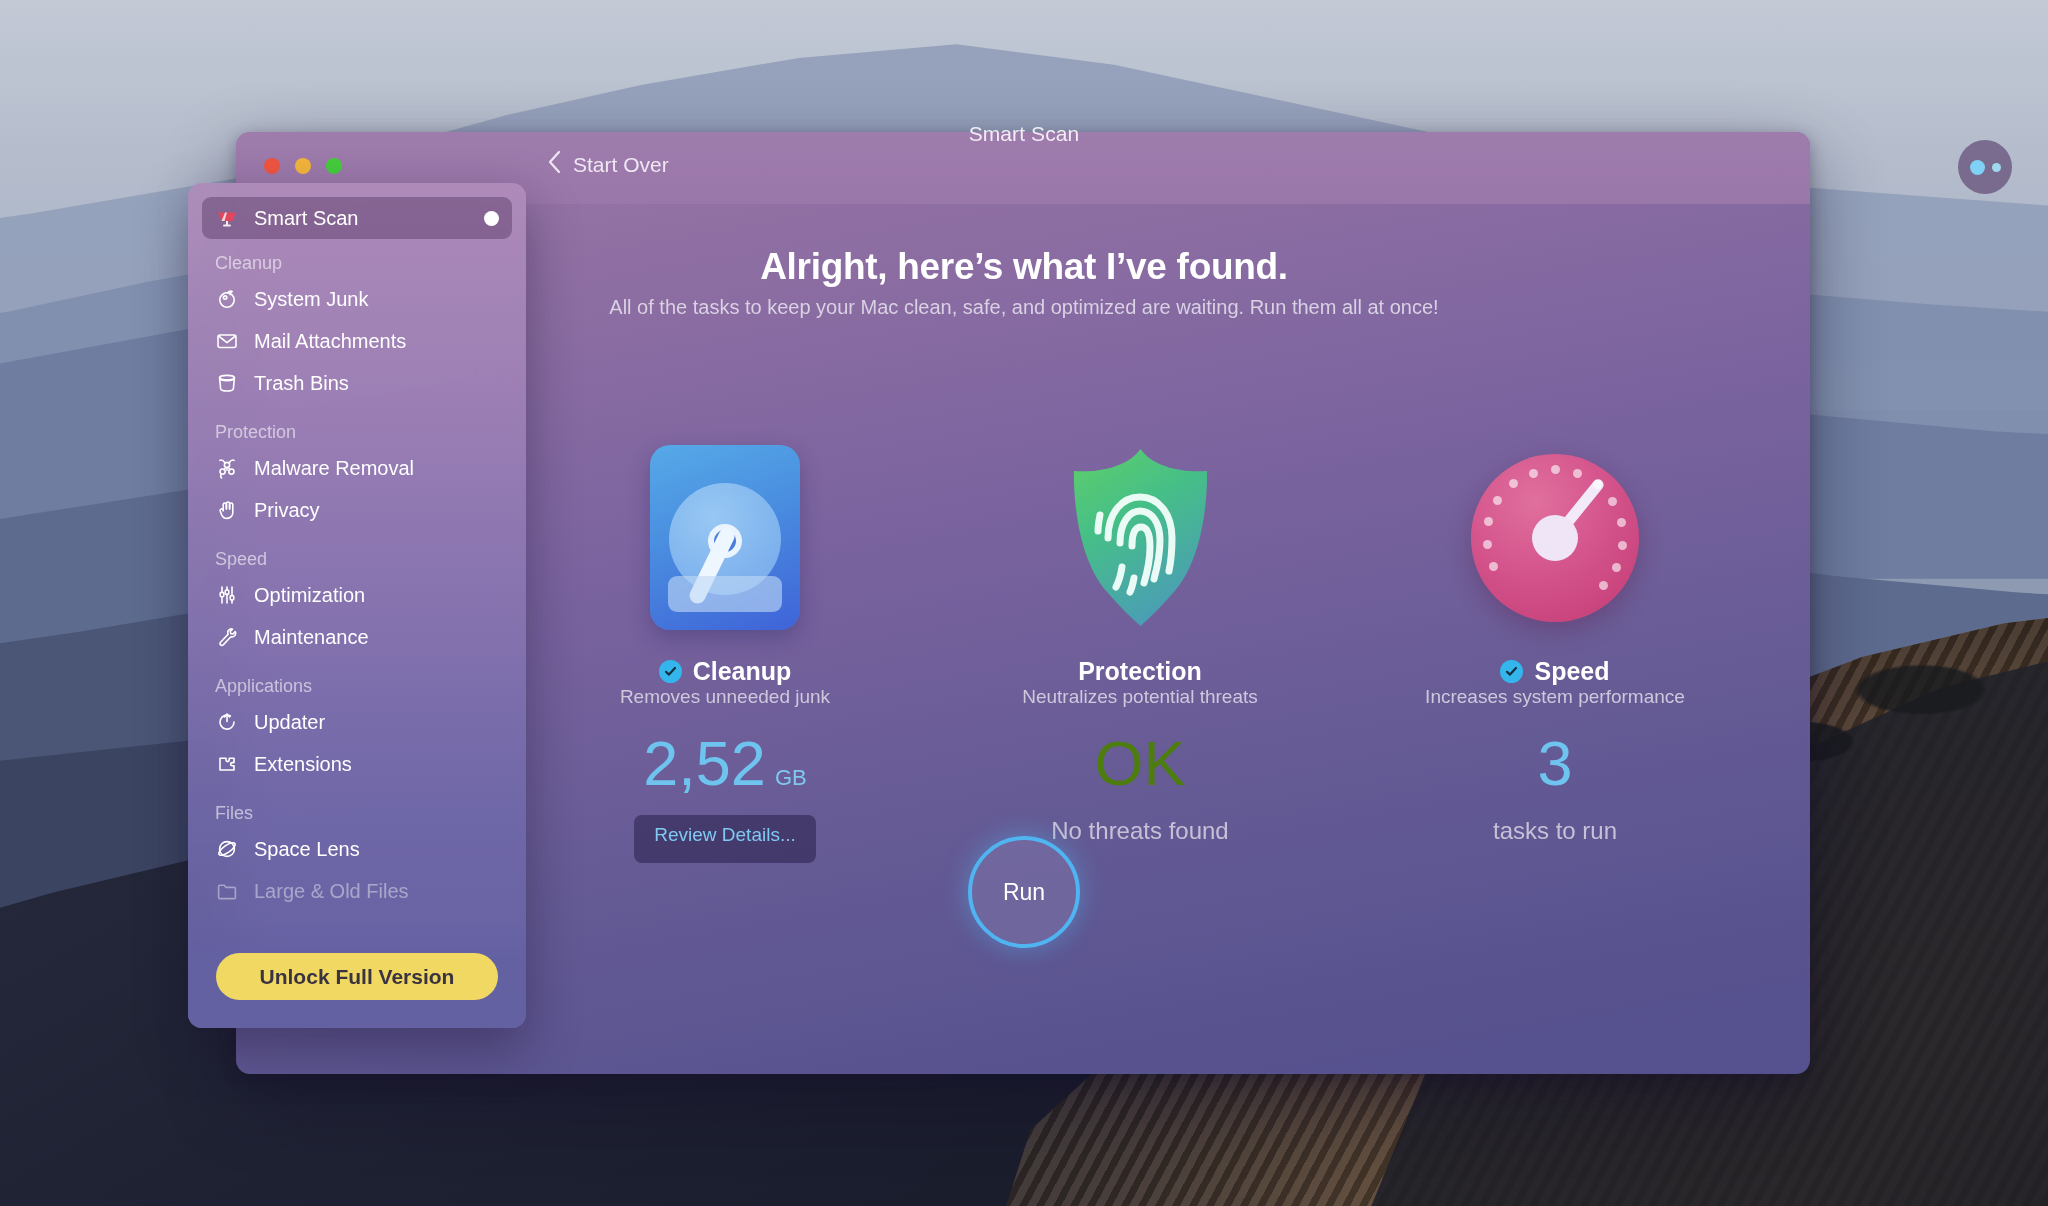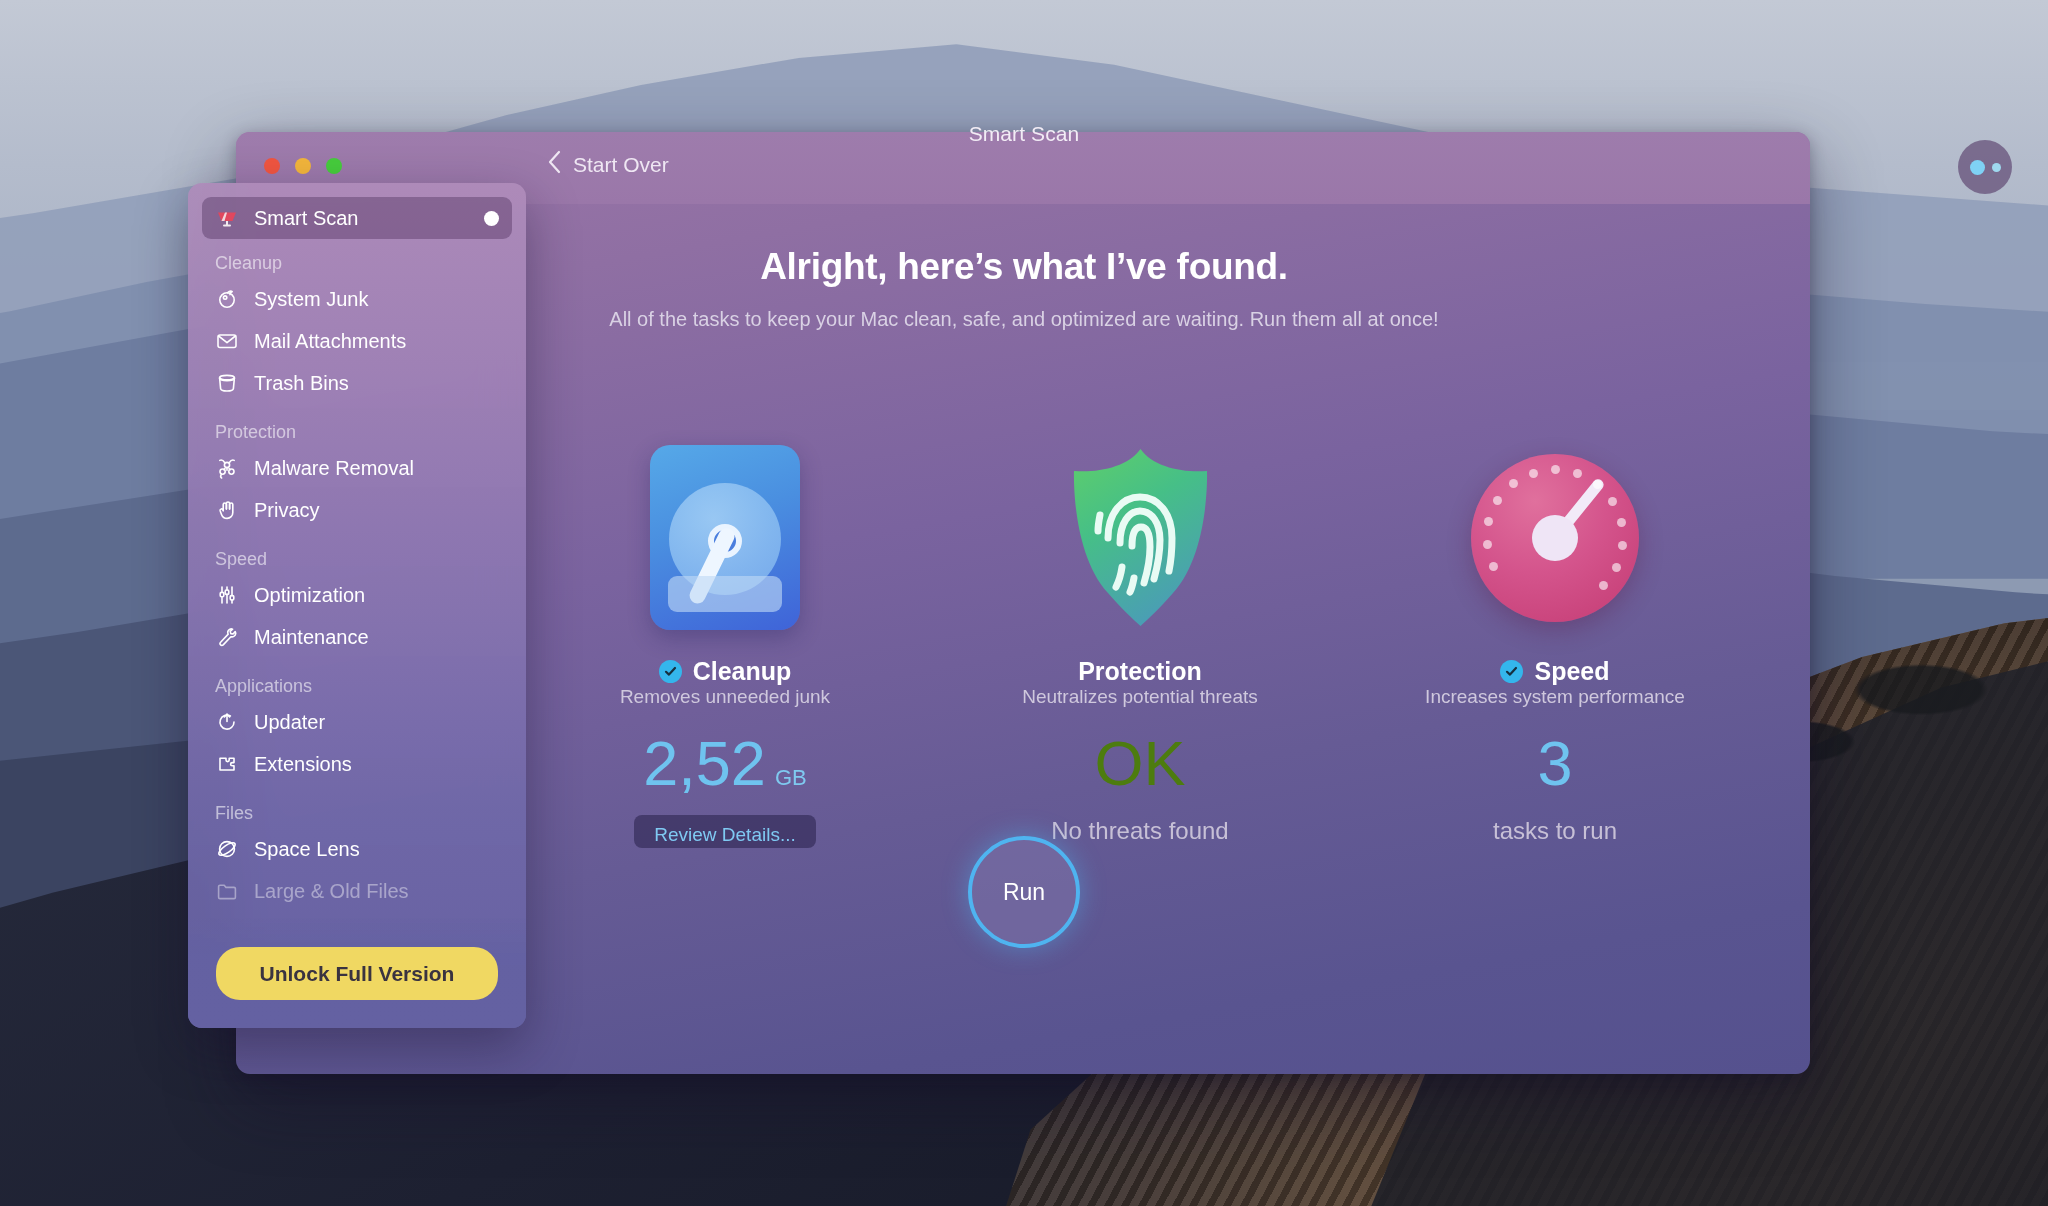--- a/index.html
+++ b/index.html
@@ -125,21 +125,21 @@
   .dot-lg { width: 15px; height: 15px; border-radius: 50%; background: #7fd2f5; }
   .dot-sm { width: 9px; height: 9px; border-radius: 50%; background: #9fd9ef; }
 
   
   .headline {
     position: absolute; left: 50%; transform: translateX(-50%); top: 246px;
     white-space: nowrap;
     color: #ffffff; font-size: 37px; font-weight: bold; letter-spacing: -.3px;
   }
   .subhead {
-    position: absolute; left: 50%; transform: translateX(-50%); top: 308px;
+    position: absolute; left: 50%; transform: translateX(-50%); top: 296px;
     white-space: nowrap;
     color: #d9d1e4; font-size: 20px;
   }
 
   .cards {
     position: absolute; left: 560px; top: 440px; width: 1160px;
     display: flex; justify-content: space-between;
   }
   .card { width: 330px; display: flex; flex-direction: column; align-items: center; }
   .card-icon { height: 195px; display: flex; align-items: center; justify-content: center; }
@@ -152,21 +152,21 @@
     display: flex; align-items: center; justify-content: center;
   }
   .card-desc { margin-top: 0; color: #cfc8dd; font-size: 19px; }
   .card-value { margin-top: 24px; display: flex; align-items: baseline; gap: 9px; }
   .big-num { font-size: 63px; color: #6fc3ef; font-weight: 300; line-height: 1; }
   .big-num.green { color: #4d7c0f; }
   .unit { font-size: 22px; color: #7fc9ef; font-weight: 500; }
   .card-note { margin-top: 22px; color: #c7c0d6; font-size: 24px; }
   .review-btn {
     margin-top: 20px;
-    padding: 9px 20px 2px;
+    padding: 9px 20px 17px;
     background: rgba(46,39,82,.62);
     border: none; border-radius: 8px;
     color: #7fc9f2; font-size: 19px;
     font-family: "Liberation Sans", sans-serif;
     cursor: pointer;
   }
 
   
   .hdd {
     width: 150px; height: 185px; border-radius: 20px;
@@ -264,21 +264,21 @@
   }
   .group-label.first { margin-top: 14px; }
 
   .unlock-wrap {
     position: absolute; left: 0; bottom: 0; width: 100%;
     padding: 0 28px 28px;
     background: linear-gradient(180deg, rgba(100,97,162,0) 0%, rgba(100,97,162,.95) 36%, rgba(100,97,162,1) 100%);
     padding-top: 30px;
   }
   .unlock-btn {
-    width: 100%; height: 53px; border: none; border-radius: 24px;
+    width: 100%; height: 47px; border: none; border-radius: 24px;
     background: #f0d862; color: #3a3340;
     font-size: 21px; font-weight: bold;
     font-family: "Liberation Sans", sans-serif;
     cursor: pointer;
   }
 </style>
 </head>
 <body>
 
 <div class="desktop">

